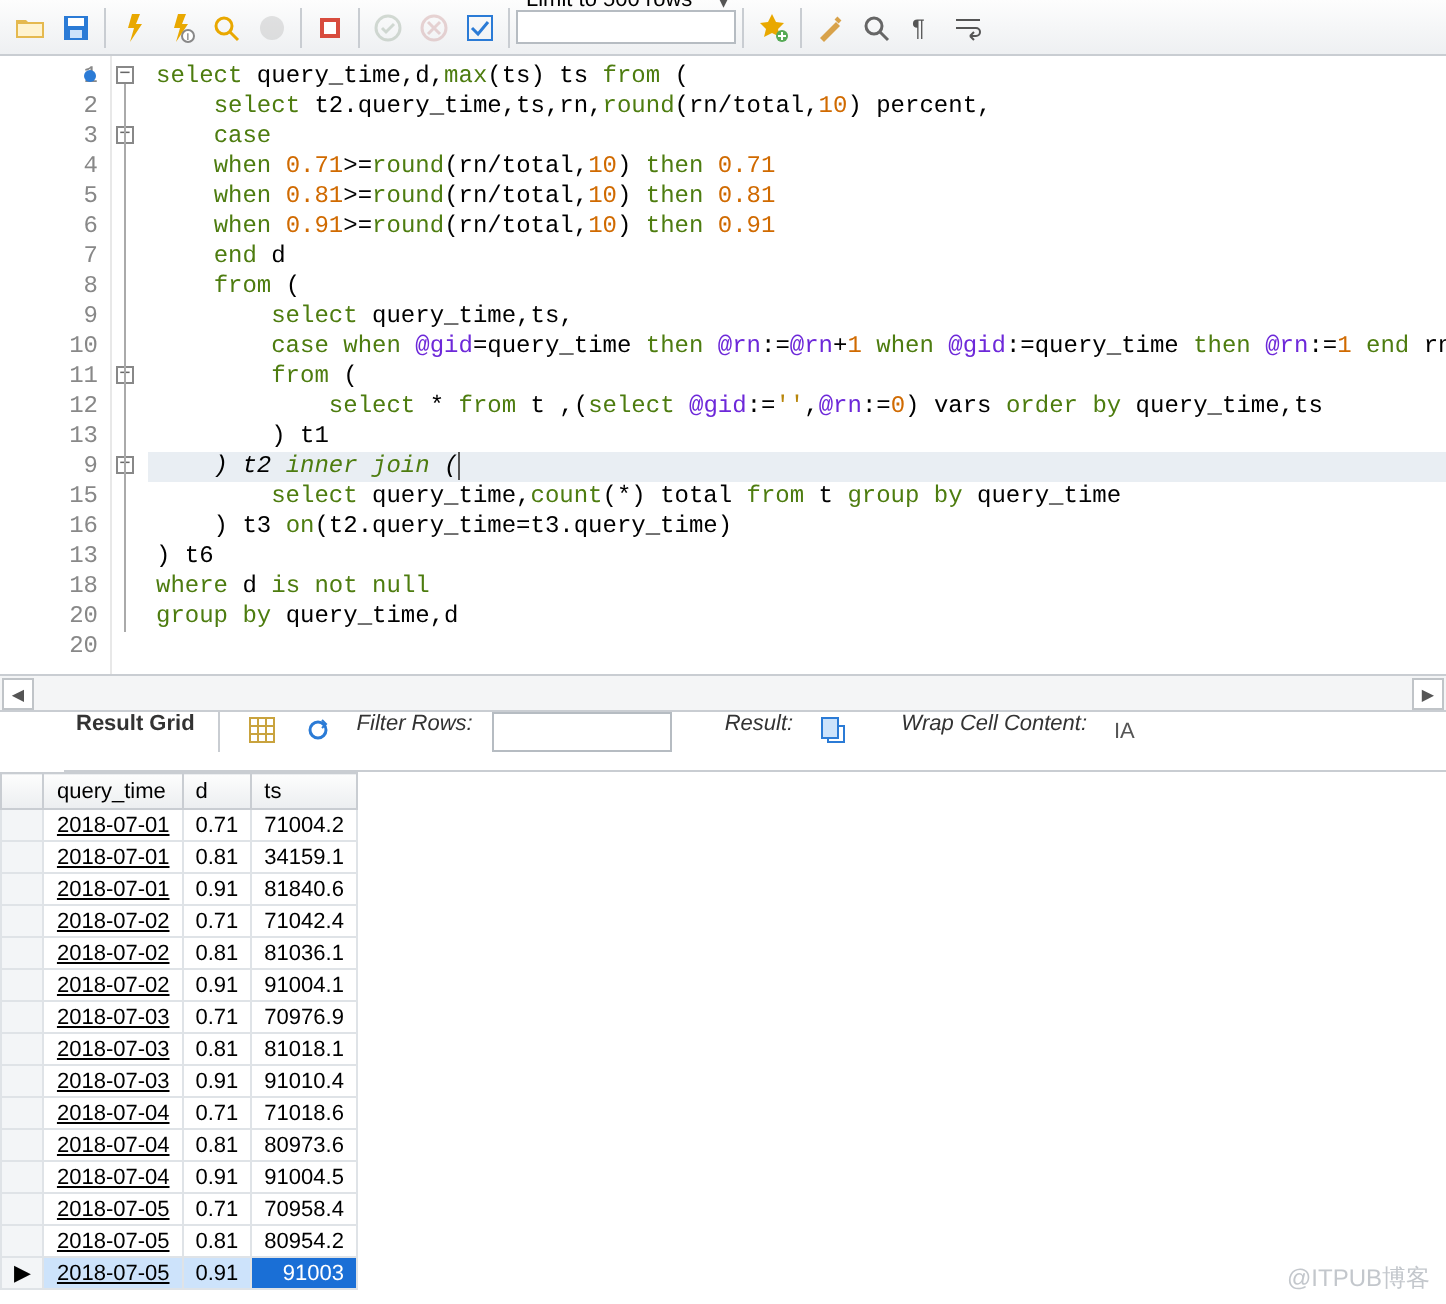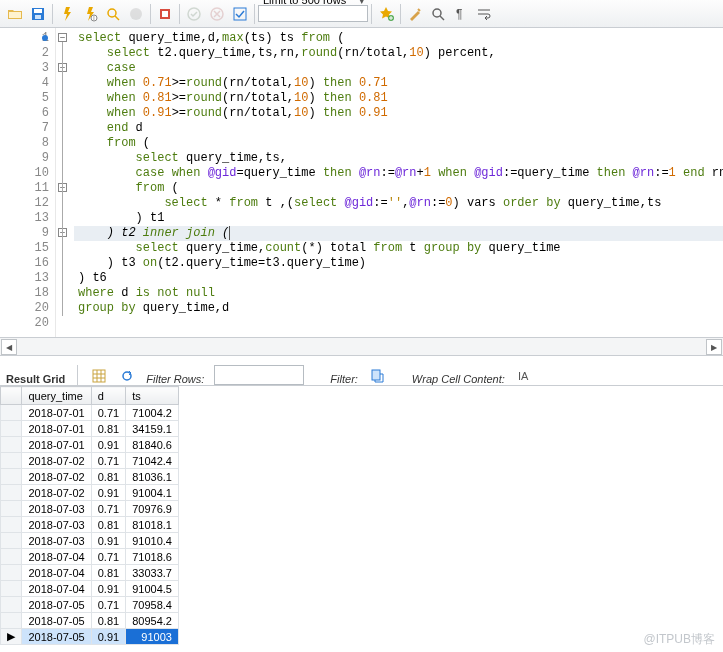--- a/index.html
+++ b/index.html
@@ -64,38 +64,38 @@
   }
   .cline { height:15px; padding-left:4px; }
   .cline.cur { background:#e9eef3;font-style:italic; }
   .kw { color:#4d7c0f; } .num{color:#d06a00;} .str{color:#b8860b;} .var{color:#6d28d9;text-align:right;}
   
   .hscroll { height:18px; background:#f4f5f6; border-bottom:1px solid #c9cdd2; position:relative; }
   .hscroll .ar { position:absolute; top:1px; width:16px; height:16px; border:1px solid #c0c4c8; background:#fff; display:flex; align-items:center; justify-content:center; font-size:8px; color:#555; }
   .hscroll .ar.l{left:1px;} .hscroll .ar.r{right:1px;}
   
   .result-bar {
-    height:30px; display:flex; align-items:flex-end; padding:0 6px;
-    border-bottom:1px solid #c9cdd2; gap:10px; font-size:11px; color:#333;
+    height:30px; display:flex; align-items:flex-start; padding:0 6px;
+    border-bottom:1px solid #c9cdd2; gap:10px; font-size:11px; color:#333;margin-left:32px;
   }
   .result-bar .tab { font-weight:700; }
   .filter-input { border:1px solid #b6bcc2; height:20px; width:90px; padding:0 3px; font-size:11px; }
   .rtxt { color:#333;font-style:italic; }
   .ricon { width:18px;height:18px;display:inline-flex;align-items:center;justify-content:center;}
   
   .grid-wrap { overflow:hidden; }
   table.rg { border-collapse:collapse; font-size:11px; }
   table.rg th {
     background:linear-gradient(#fdfdfd,#eceef0); border:1px solid #c9cdd2;
     padding:2px 6px; font-weight:400; text-align:left; height:18px;
   }
   table.rg td {
     border:1px solid #dfe3e7; padding:1px 6px; height:16px; text-align:right;
   }
-  table.rg td.l { text-align:right; }
+  table.rg td.l { text-align:right;text-decoration:underline; }
   table.rg td.rowhead { background:#f3f5f7; width:18px; }
   tr.sel td { background:#cde3fb; }
   td.selcell { background:#1a6fd6 !important; color:#fff; }
   
   .watermark { position:absolute; right:8px; bottom:4px; color:#c3c7cc; font-size:12px; font-family: "Microsoft YaHei", sans-serif; }
 </style>
 </head>
 <body>
 
 <div class="toolbar">
@@ -251,21 +251,21 @@
     </span>
   <span class="ricon">
       <svg viewBox="0 0 16 16">
         <path d="M4 8a4 4 0 118 0 4 4 0 01-8 0" fill="none" stroke="#2b7bd6" stroke-width="1.5"></path>
         <path d="M10 3l2 2-2 2" fill="none" stroke="#2b7bd6"></path>
       </svg>
     </span>
   <span class="rtxt">Filter Rows:</span>
   <input class="filter-input" placeholder="" style="">
   <span style="width:6px"></span>
-  <span class="rtxt">Filter:</span>
+  <span class="rtxt">Result:</span>
   <span class="ricon">
       <svg viewBox="0 0 16 16">
         <rect x="3" y="2" width="8" height="10" fill="#cde3fb" stroke="#2b7bd6"></rect>
         <path d="M11 6h3v8H6v-2" fill="none" stroke="#2b7bd6"></path>
       </svg>
     </span>
   <span style="width:6px"></span>
   <span class="rtxt">Wrap Cell Content:</span>
   <span class="ricon">
       <svg viewBox="0 0 16 16">
@@ -340,21 +340,21 @@
         <tr>
           <td class="rowhead"></td>
           <td class="l ">2018-07-04</td>
           <td class="">0.71</td>
           <td class="">71018.6</td>
         </tr>
         <tr>
           <td class="rowhead"></td>
           <td class="l ">2018-07-04</td>
           <td class="">0.81</td>
-          <td class="">33033.7</td>
+          <td class="">80973.6</td>
         </tr>
         <tr>
           <td class="rowhead"></td>
           <td class="l ">2018-07-04</td>
           <td class="">0.91</td>
           <td class="">91004.5</td>
         </tr>
         <tr>
           <td class="rowhead"></td>
           <td class="l ">2018-07-05</td>

